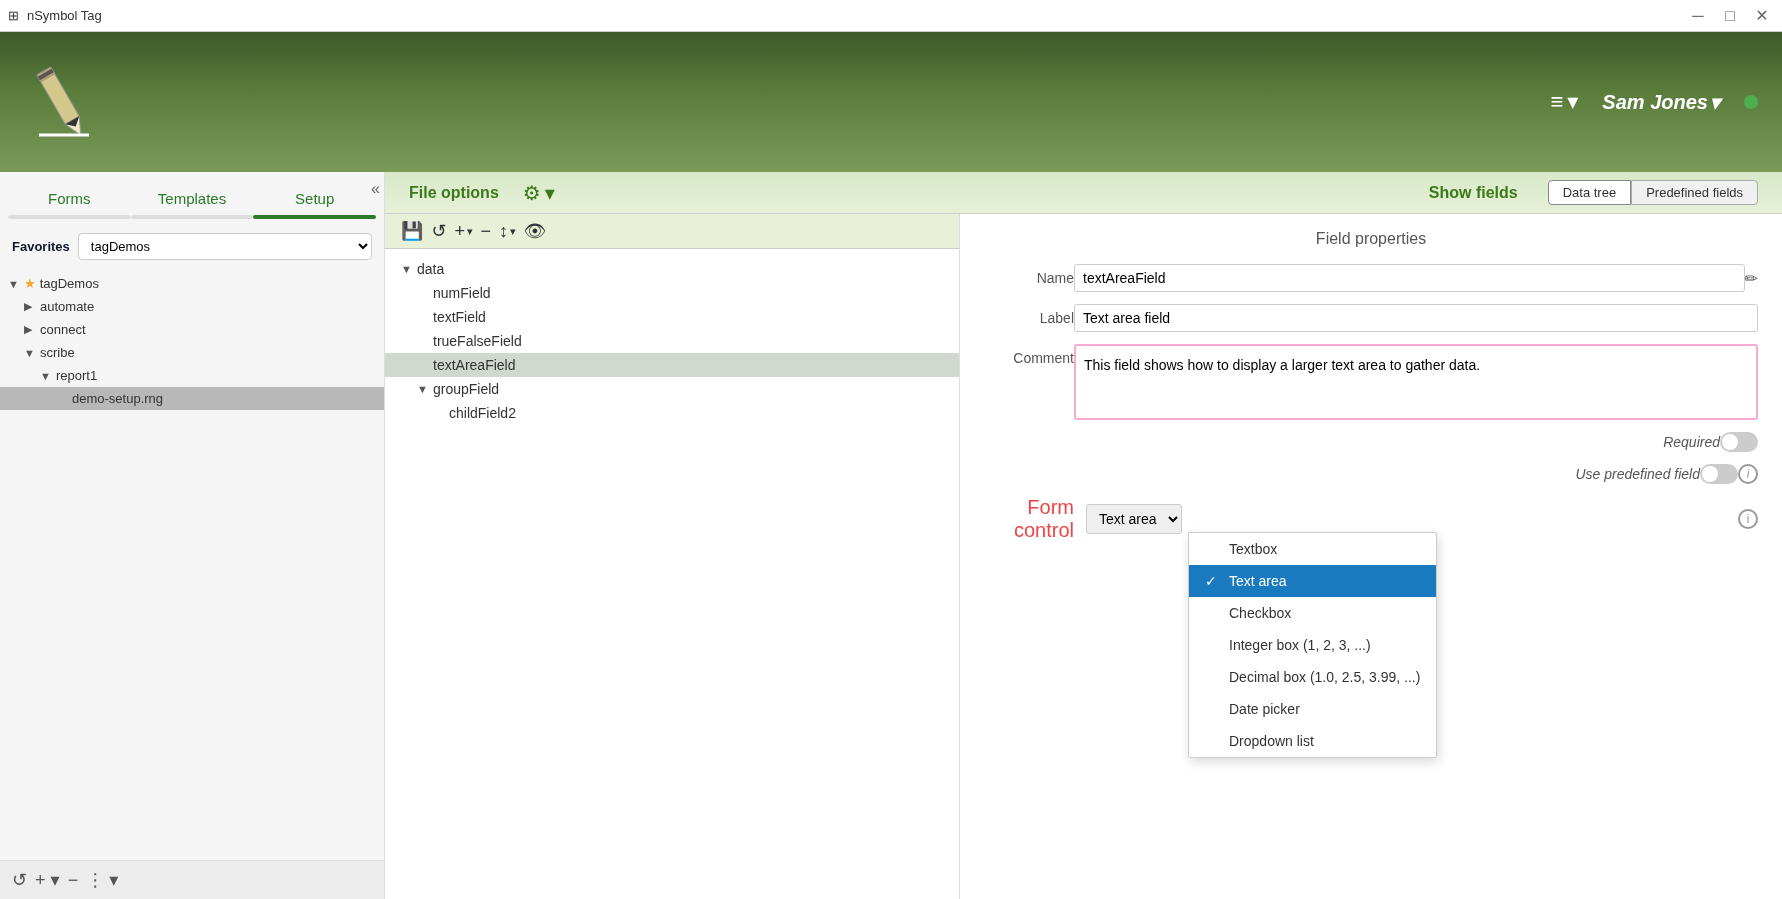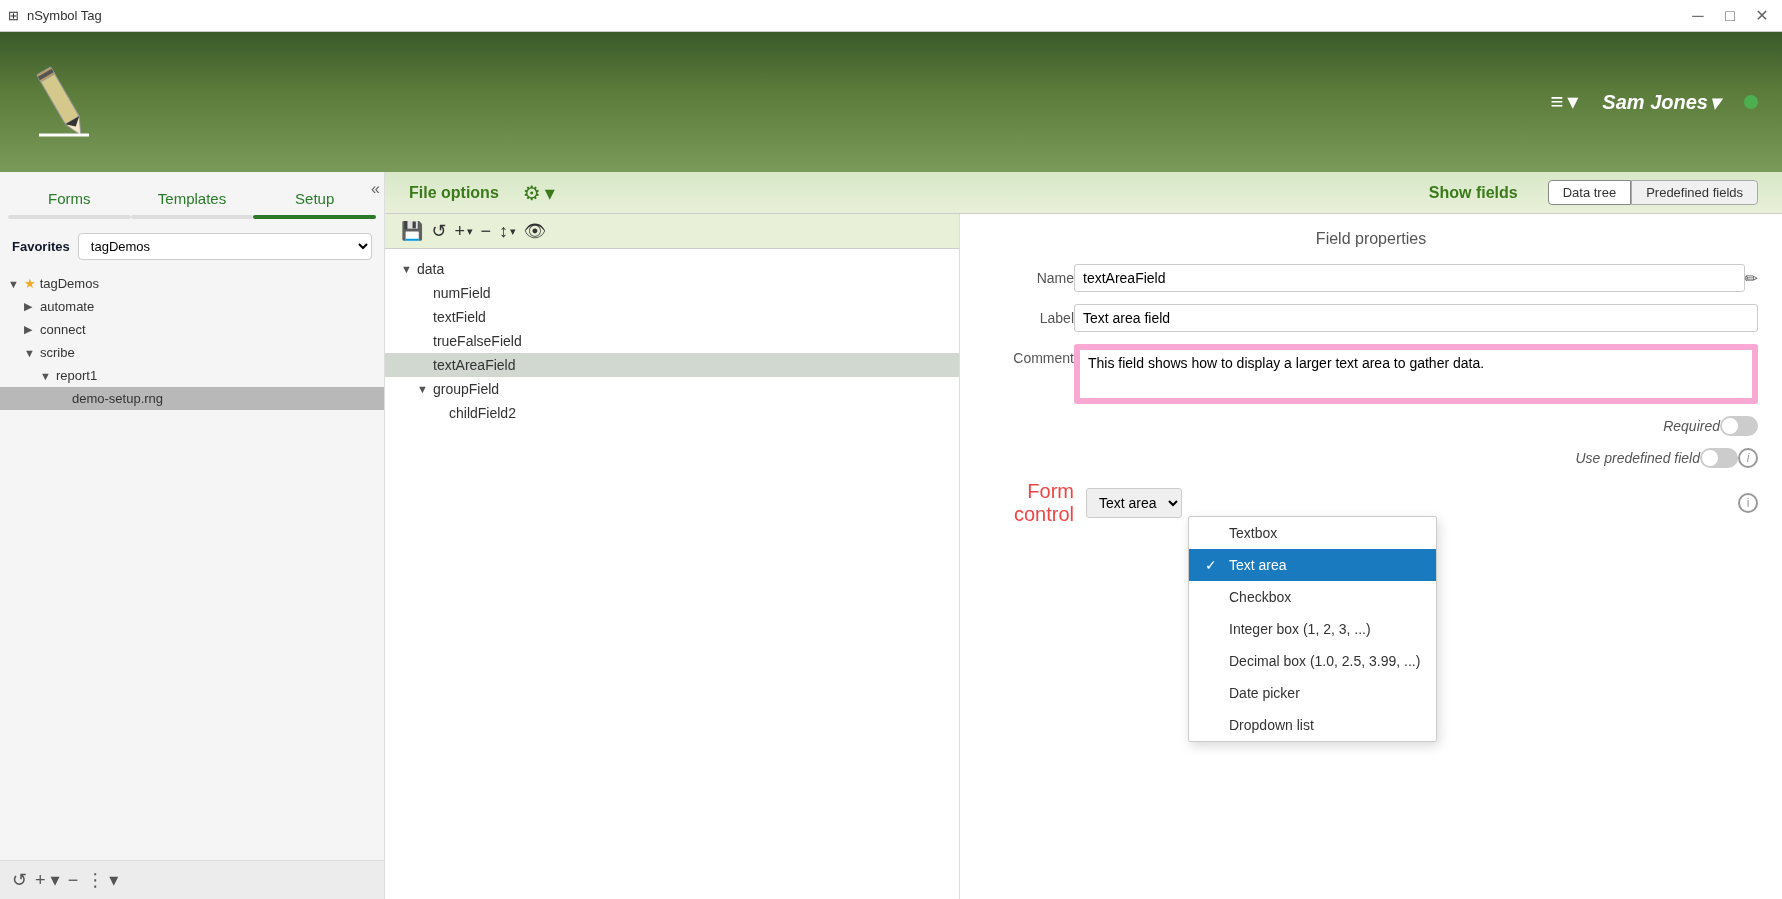--- a/index.html
+++ b/index.html
@@ -91,21 +91,21 @@
     .data-tree-indent-1 { padding-left: 32px; }
     .data-tree-indent-2 { padding-left: 48px; }
 
     
     .field-props-panel { flex: 1; padding: 16px 24px; overflow-y: auto; position: relative; }
     .field-props-header { font-size: 16px; color: #555; text-align: center; margin-bottom: 16px; font-weight: 400; }
     .prop-row { display: flex; align-items: flex-start; margin-bottom: 12px; gap: 0; }
     .prop-label { width: 90px; text-align: right; font-size: 14px; color: #555; padding-top: 6px; flex-shrink: 0; }
     .prop-input { flex: 1; padding: 5px 8px; border: 1px solid #ccc; border-radius: 3px; font-size: 14px; }
     .prop-input-edit { background: none; border: none; cursor: pointer; color: #555; font-size: 16px; align-self: center; }
-    .prop-textarea { flex: 1; padding: 5px 8px; border: 6px solid #f9a8d4; border-radius: 3px; font-size: 14px; height: 60px; resize: none; }
+    .prop-textarea { flex: 1; padding: 11px 8px; border: 2px solid #f9a8d4; border-radius: 3px; font-size: 14px; height: 76px; resize: none; }
     .prop-toggle-row { display: flex; align-items: center; justify-content: flex-end; gap: 0; margin-bottom: 12px; font-style: italic; }
     .prop-toggle-label { font-size: 14px; color: #555; }
     .toggle-switch { width: 38px; height: 20px; background: #ccc; border-radius: 10px; position: relative; cursor: pointer; }
     .toggle-switch::after { content: ''; width: 16px; height: 16px; background: #fff; border-radius: 50%; position: absolute; top: 2px; left: 2px; transition: left 0.2s; }
     .info-icon { width: 20px; height: 20px; border: 2px solid #999; border-radius: 50%; display: flex; align-items: center; justify-content: center; font-size: 12px; color: #999; cursor: pointer; }
 
     .form-control-row { display: flex; align-items: center; gap: 12px; margin-bottom: 12px; position: relative; }
     .form-control-label { width: 90px; text-align: right; font-size: 20px; color: #ef4444; flex-shrink: 0; }
     .form-control-select { flex: 1; padding: 5px 8px; border: 1px solid #ccc; border-radius: 3px; font-size: 14px; cursor: pointer; }
 

